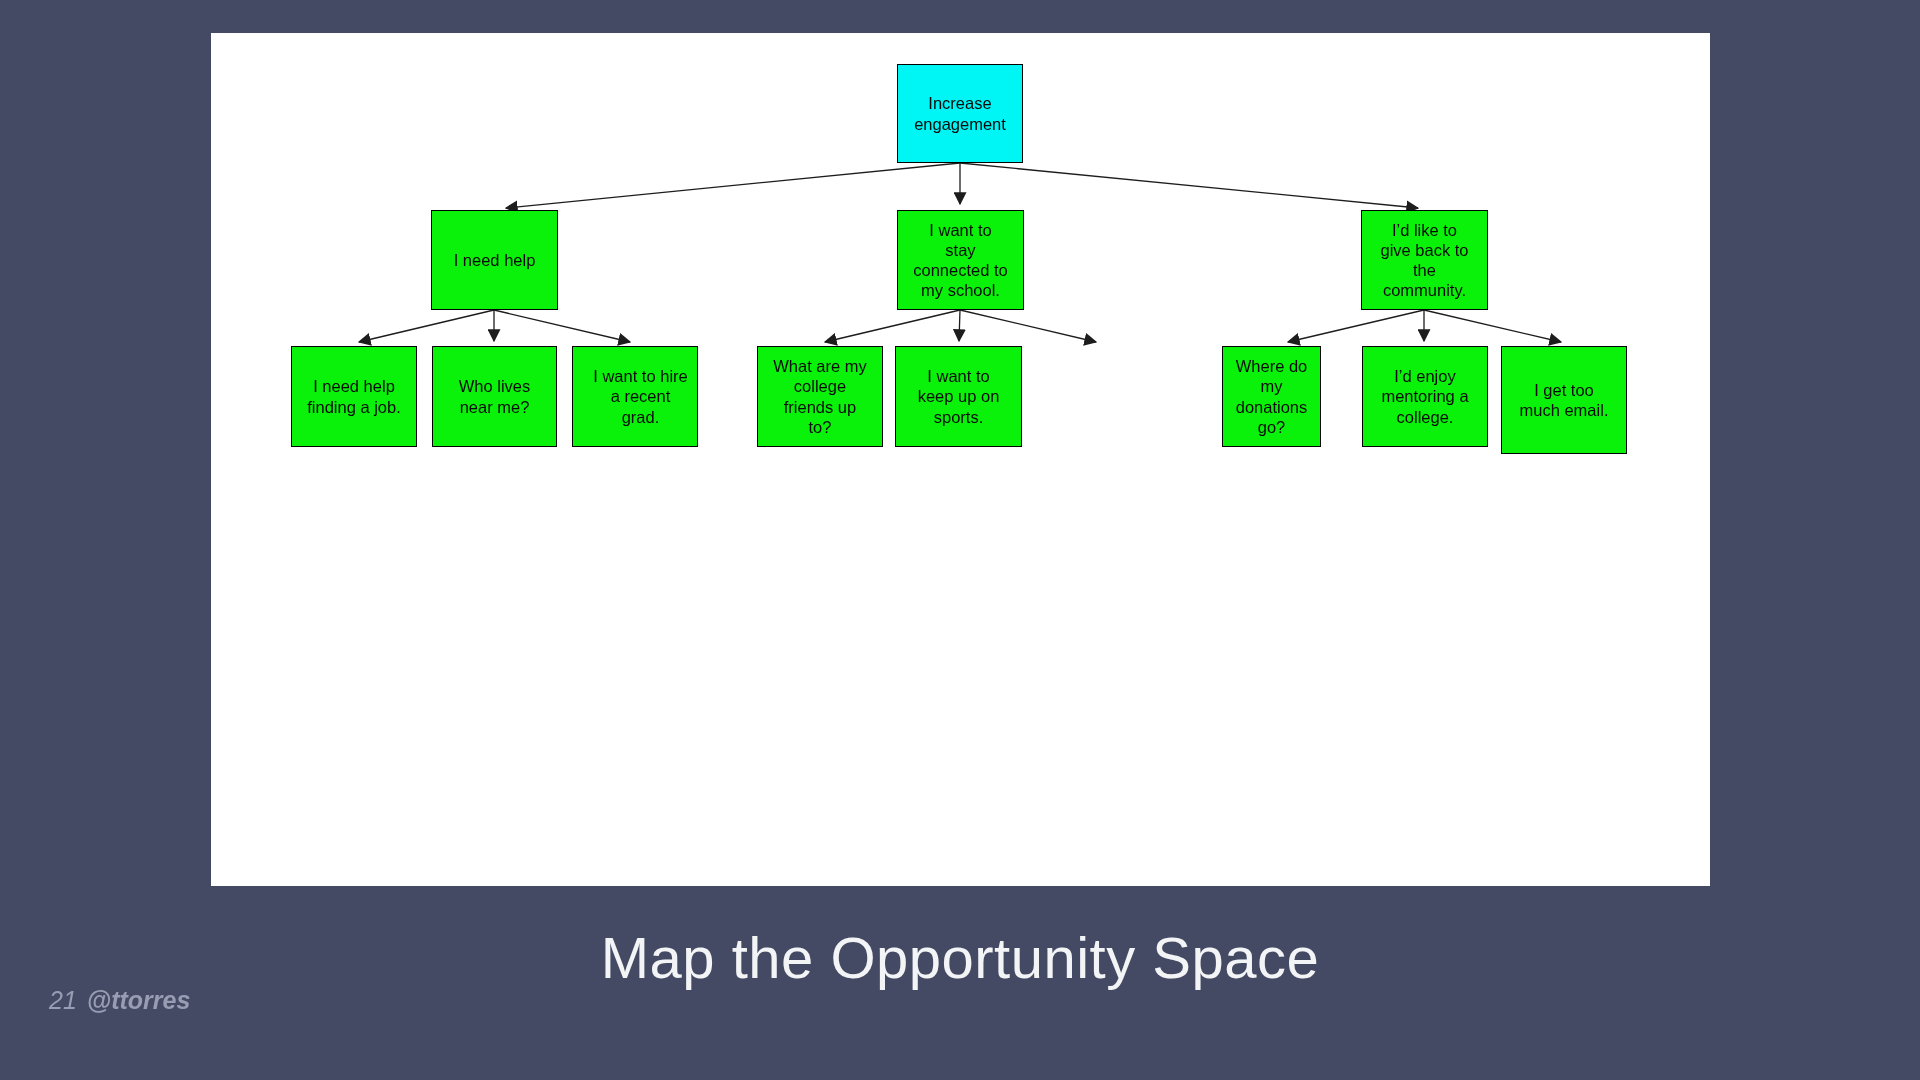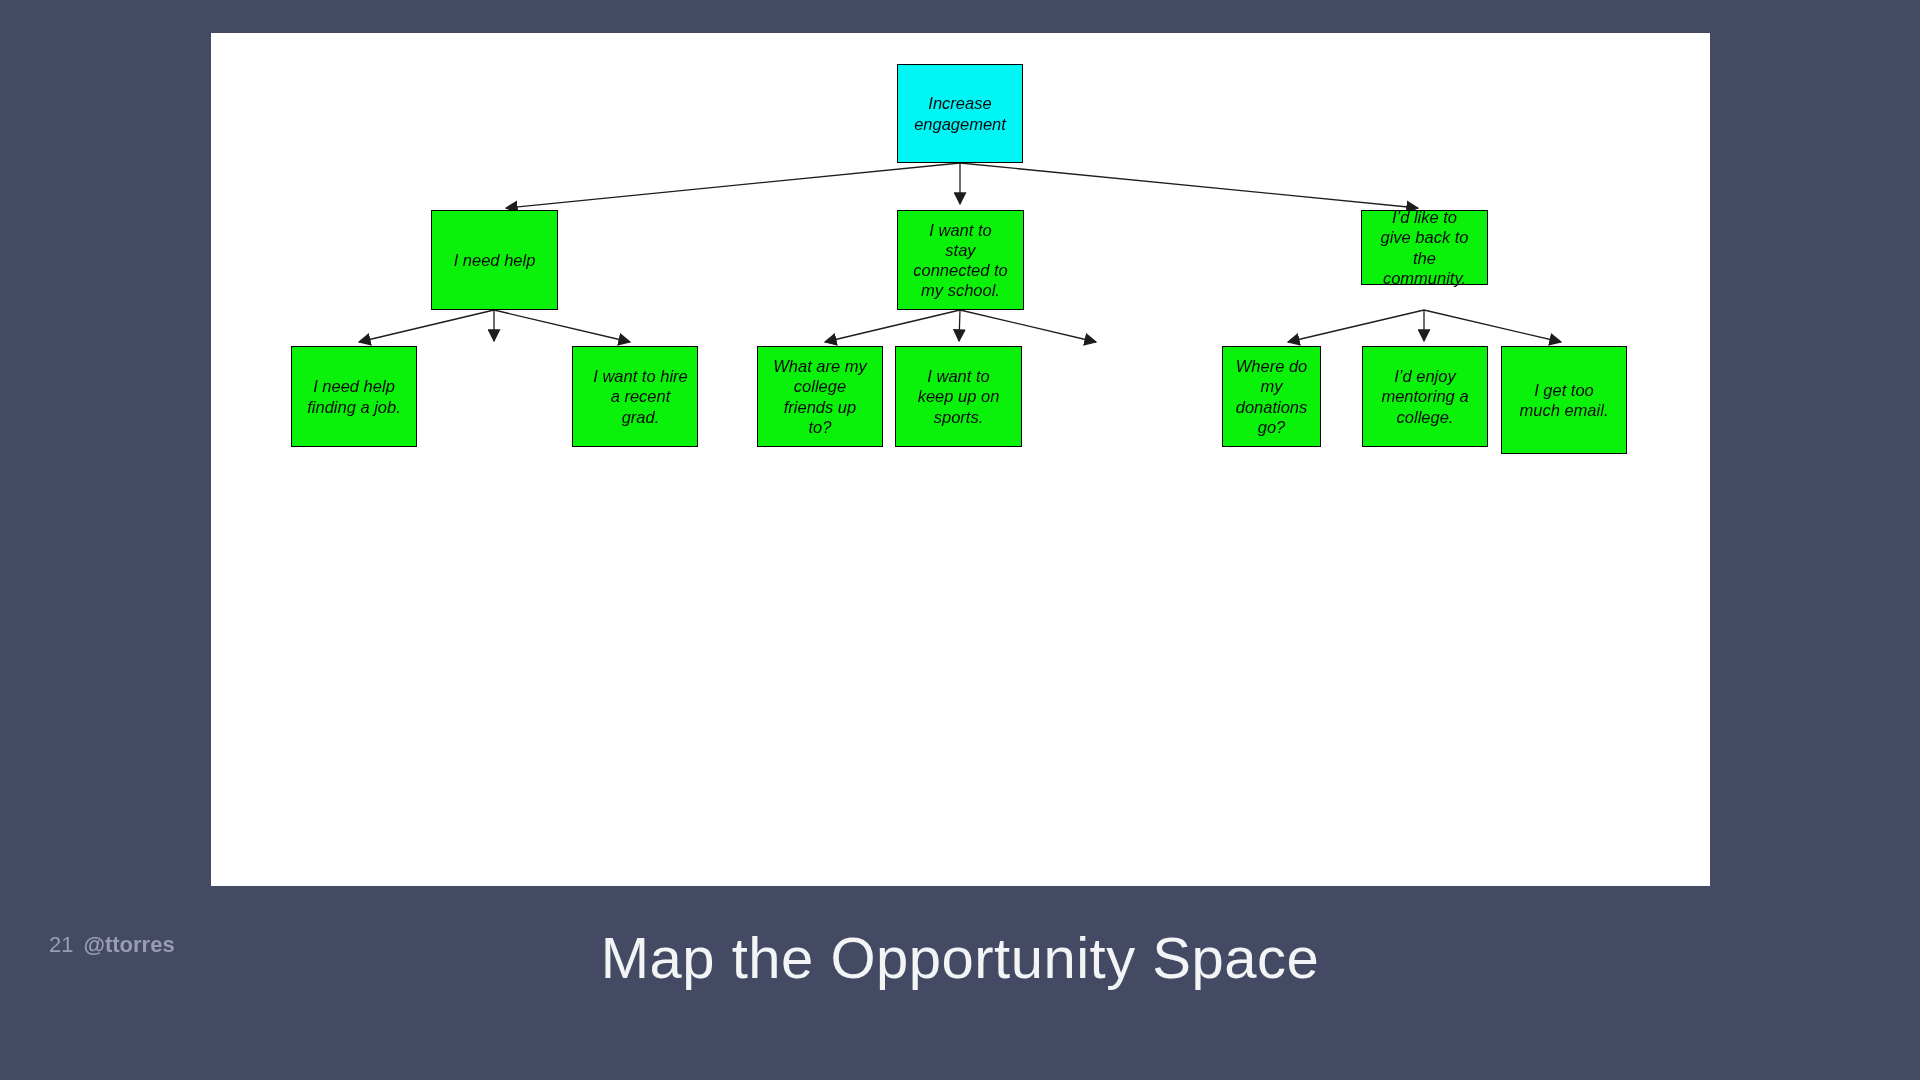--- a/index.html
+++ b/index.html
@@ -14,31 +14,30 @@
     position:absolute;left:211px;top:33px;width:1499px;height:853px;
     background:var(--canvas-bg);
   }
   .edges{position:absolute;left:0;top:0;width:1499px;height:853px;}
 
   .node{
     position:absolute;display:flex;align-items:center;justify-content:center;
     text-align:center;border:1px solid var(--node-border);
     font-size:16.5px;line-height:1.22;color:#0a0a0a;white-space:pre-line;
     padding:2px;
-    font-style:italic;
   }
   .node.root{background:var(--root-fill);}
   .node.opp{background:var(--node-fill);}
 
   .slide-title{
     position:absolute;left:0;top:916px;width:1920px;text-align:center;
     font-size:58px;font-weight:400;color:var(--title-text);letter-spacing:.5px;margin-top:8px;
   }
   .footer{
-    position:absolute;left:49px;top:932px;font-size:22px;color:var(--footer-text);
+    position:absolute;left:49px;top:986px;font-size:25px;color:var(--footer-text);font-style:italic;
   }
   .footer .num{font-weight:400;margin-right:10px;}
   .footer .handle{font-weight:700;}
 </style>
 </head>
 <body>
 
 <div class="slide">
 
   <div class="canvas">
@@ -68,27 +67,29 @@
     </svg>
 
     <div class="node root" style="left:686px;top:31px;width:126px;height:99px;">Increase
 engagement</div>
 
     <div class="node opp" style="left:220px;top:177px;width:127px;height:100px;">I need help</div>
     <div class="node opp" style="left:686px;top:177px;width:127px;height:100px;">I want to
 stay
 connected to
 my school.</div>
-    <div class="node opp" style="left:1150px;top:177px;width:127px;height:75px;">I’d like to
+    <div class="node opp" style="left:1150px;top:177px;width:127px;height:100px;">I’d like to
 give back to
 the
 community.</div>
 
     <div class="node opp" style="left:80px;top:313px;width:126px;height:101px;">I need help
 finding a job.</div>
+    <div class="node opp" style="left:221px;top:313px;width:125px;height:101px;">Who lives
+near me?</div>
     <div class="node opp" style="left:361px;top:313px;width:126px;height:101px;padding-left:13px;">I want to hire
 a recent
 grad.</div>
 
     <div class="node opp" style="left:546px;top:313px;width:126px;height:101px;">What are my
 college
 friends up
 to?</div>
     <div class="node opp" style="left:684px;top:313px;width:127px;height:101px;">I want to
 keep up on

